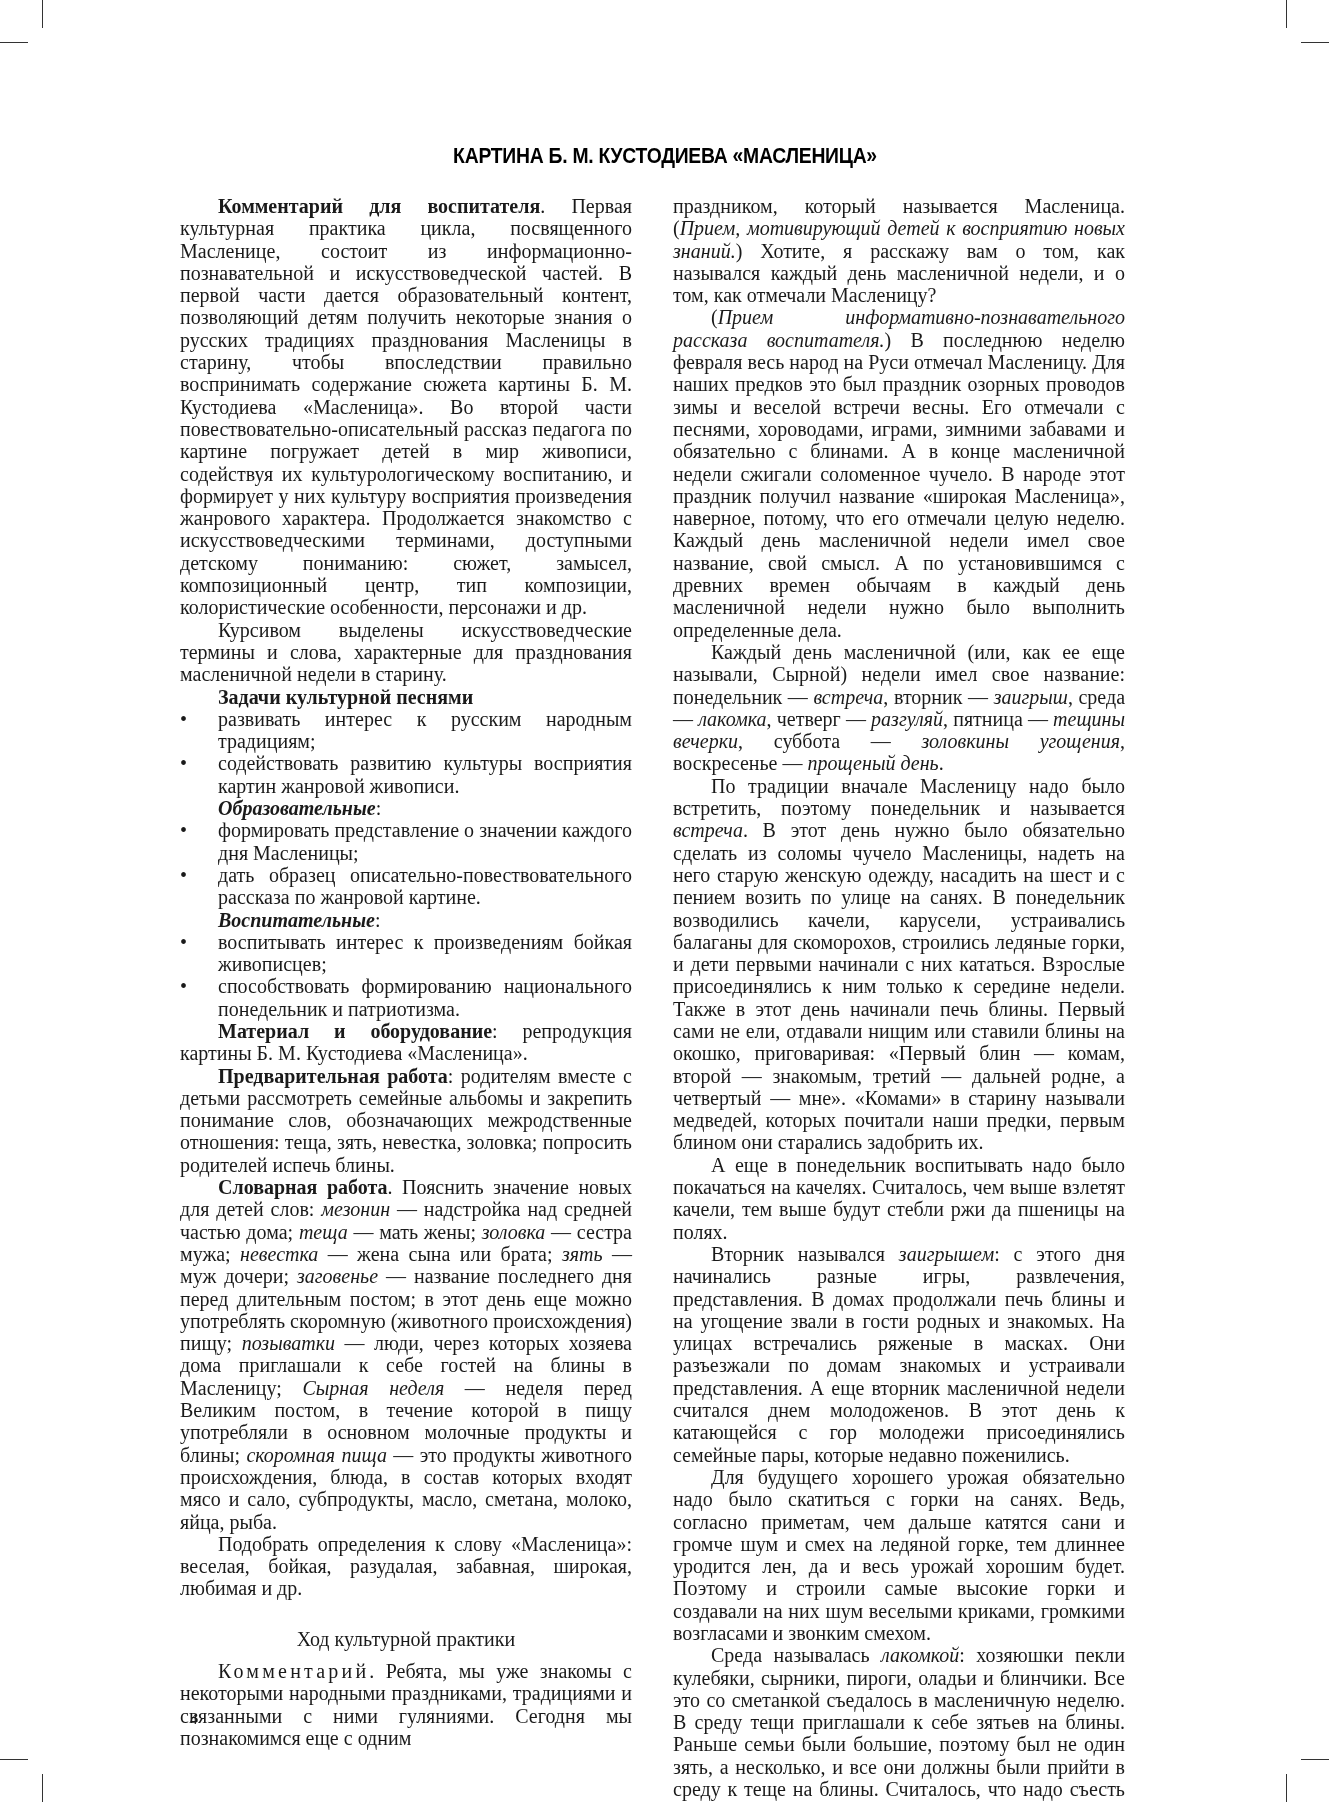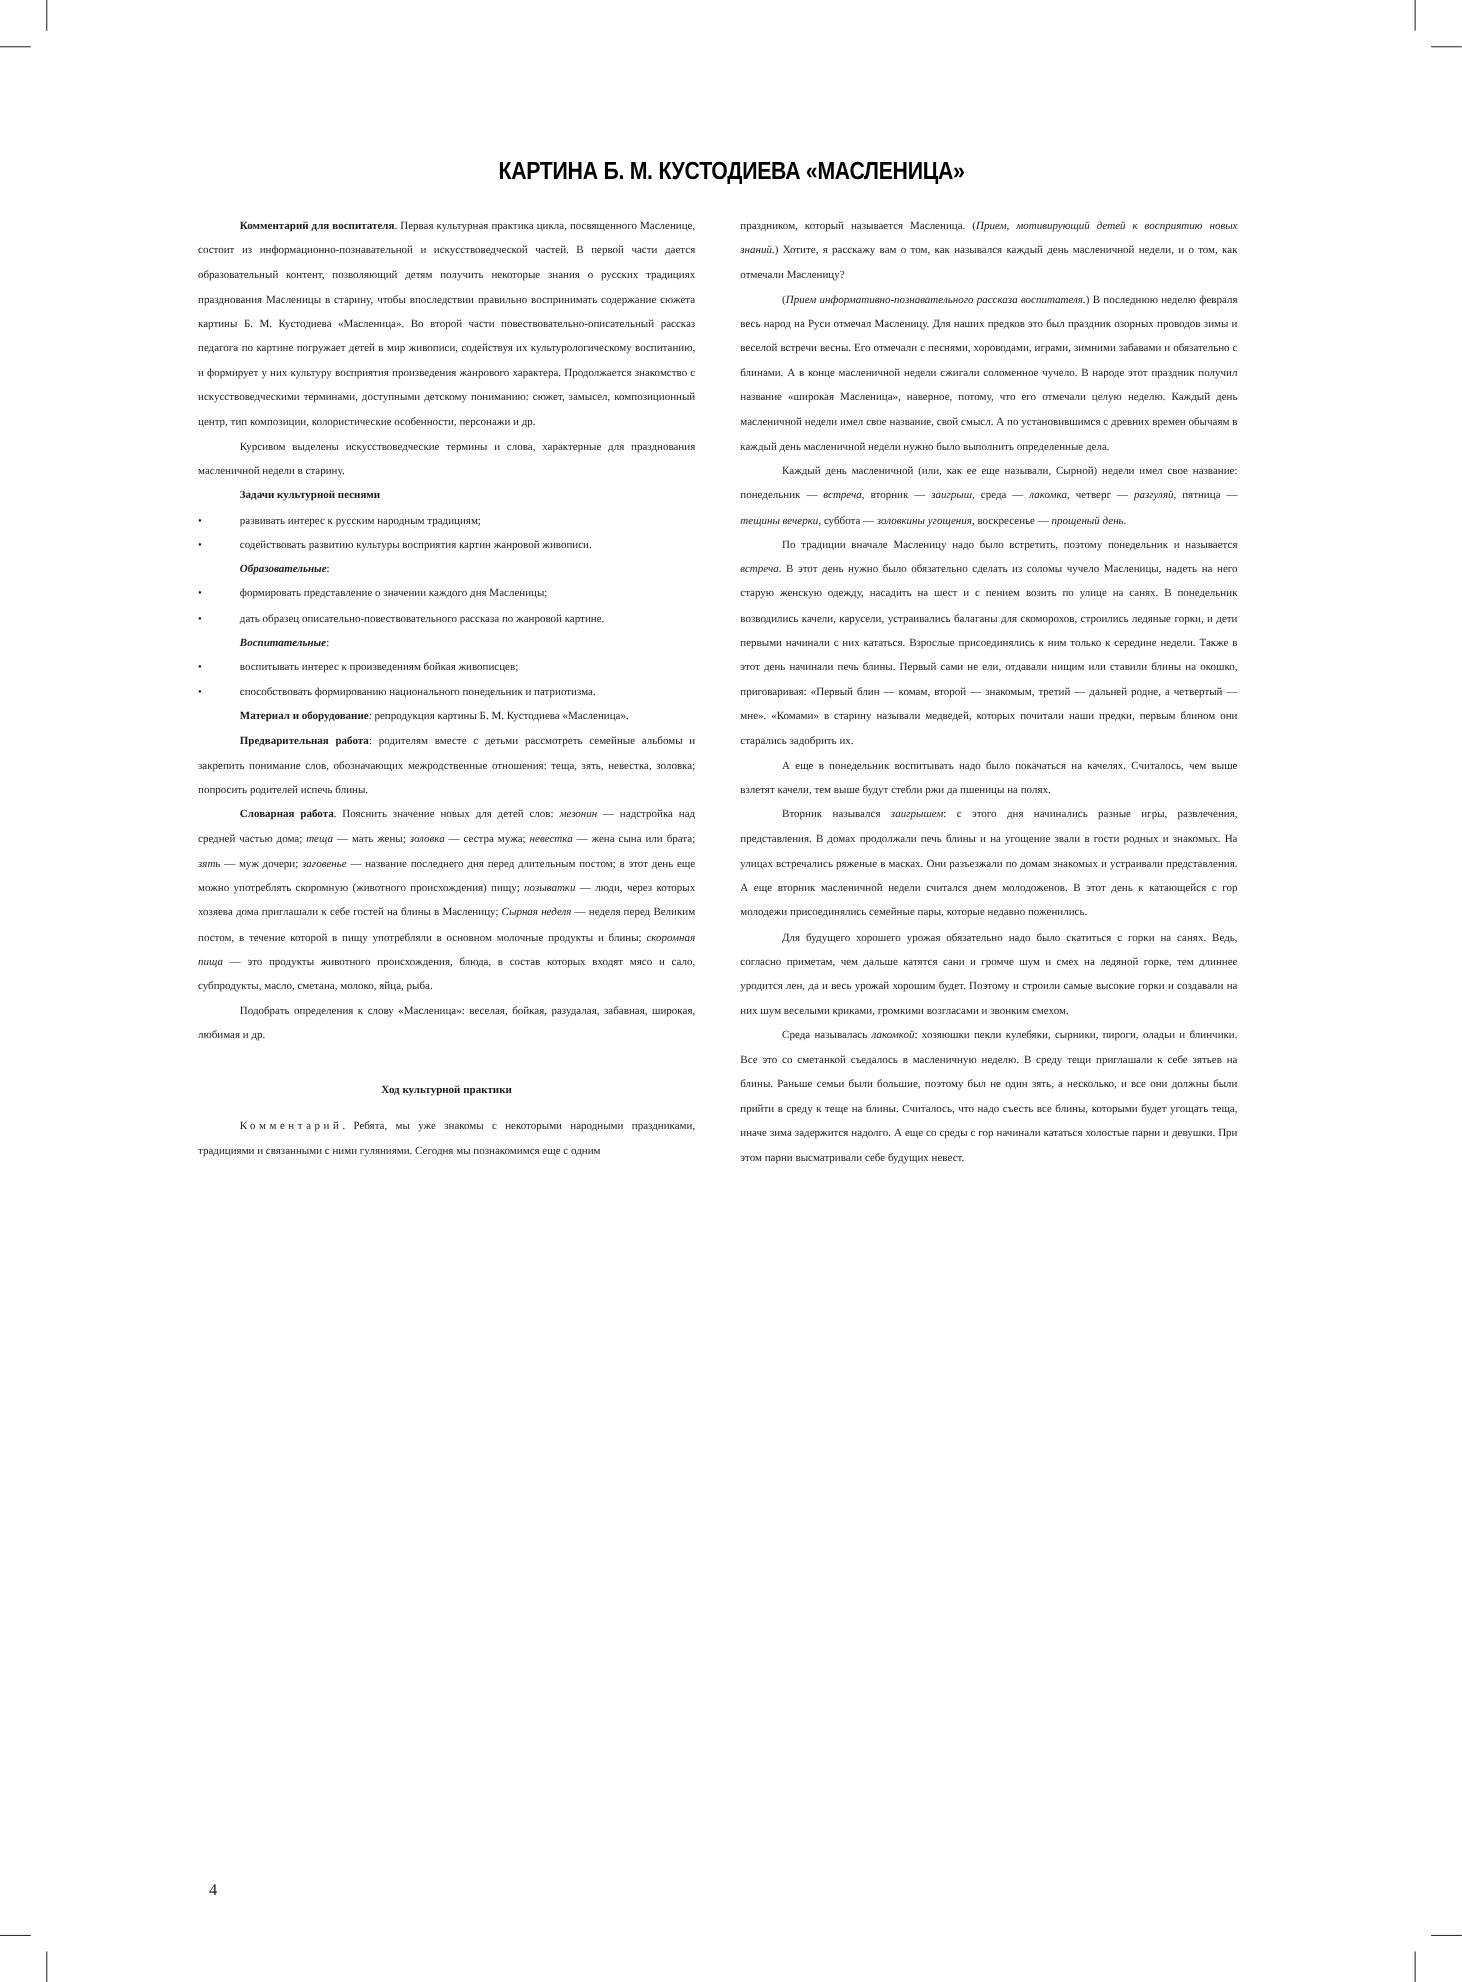--- a/index.html
+++ b/index.html
@@ -1,27 +1,27 @@
 <!DOCTYPE html>
 <html><head>
 <meta charset="utf-8">
 <style>
   html, body { margin:0; padding:0; background:#fff; }
   body { width:1329px; height:1802px; position:relative; overflow:hidden; font-family:"Liberation Serif", serif; color:#1a1a1a; }
   .crop { position:absolute; background:#333; }
   .title { position:absolute; top:128px; left:150px; width:1030px; text-align:center; font-family:"Liberation Sans", sans-serif; font-weight:bold; font-size:22.5px; letter-spacing:-0.3px; transform:scaleX(0.86); transform-origin:center; color:#000; }
-  .col { position:absolute; top:195px; width:452px; font-size:10px; line-height:22.3px; text-align:justify; }
+  .col { position:absolute; top:195px; width:452px; font-size:20px; line-height:22.3px; text-align:justify; }
   .col-left { left:180px; }
   .col-right { left:673px; }
   .col p { margin:0; text-indent:38px; hyphens:auto; }
   .col p.noind { text-indent:0; }
   .col .bullet { display:flex; text-indent:0; }
   .col .bullet .b { width:38px; flex:0 0 38px; }
   .h { font-weight:bold; }
-  .center-h { text-align:center; font-weight:bold; text-indent:0 !important; margin-top:28px !important; margin-bottom:10px !important; }
+  .center-h { text-align:center; font-weight:normal; text-indent:0 !important; margin-top:28px !important; margin-bottom:10px !important; }
   .spaced { letter-spacing:3.2px; }
   i { font-style:italic; }
   .bi { font-weight:bold; font-style:italic; }
   .pagenum { position:absolute; left:190px; top:1711px; font-size:15px; }
 </style>
 </head>
 <body>
 
 <div class="crop" style="left:42px;top:0;width:1px;height:28px;"></div>
 <div class="crop" style="left:0;top:42px;width:28px;height:1px;"></div>

